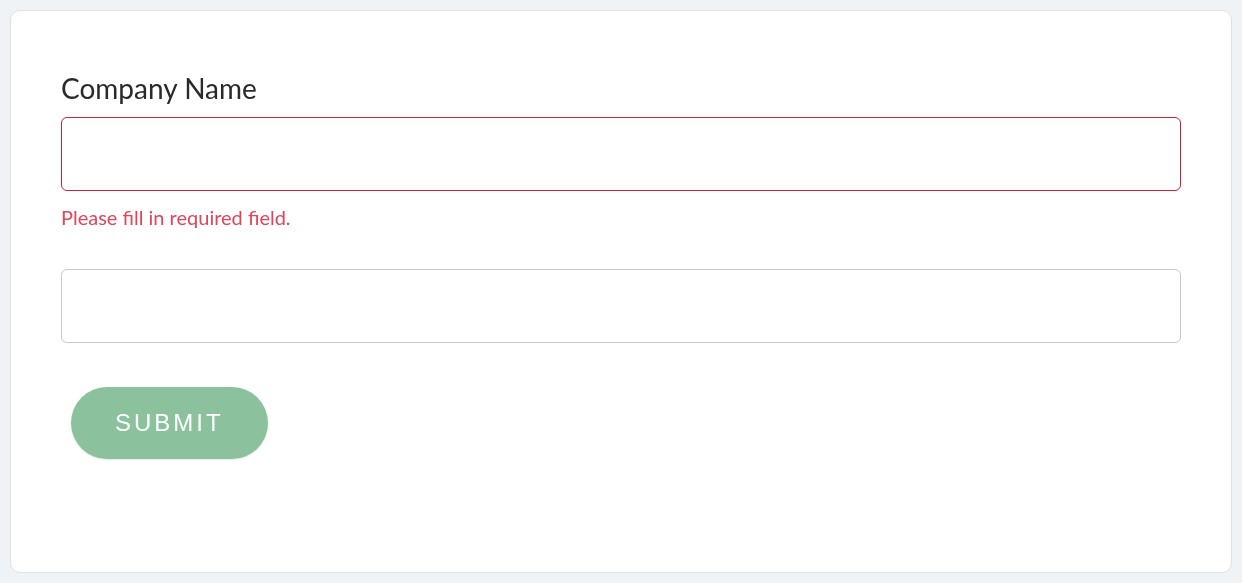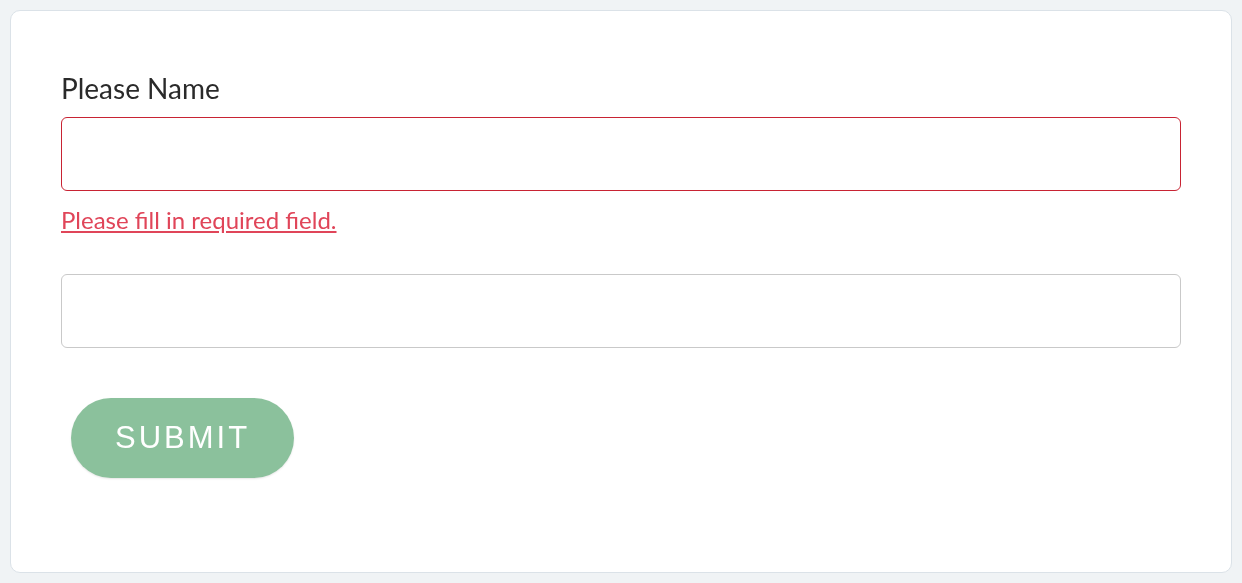--- a/index.html
+++ b/index.html
@@ -41,47 +41,46 @@
       background: #fff;
     }
     .form-input.error {
       border: 1px solid #c82333;
     }
     .form-input.normal {
       border: 1px solid #c9c9c9;
     }
     .error-message {
       color: #e04559;
-      font-size: 24px;
+      font-size: 20px;
       margin-top: 14px;
-      text-decoration: underline;
     }
     .submit-button {
       display: inline-block;
       background-color: #8bc19c;
       color: #ffffff;
-      font-size: 31px;
+      font-size: 24px;
       font-weight: 400;
       letter-spacing: 3px;
       border: none;
       border-radius: 40px;
       padding: 22px 44px;
       cursor: pointer;
       box-shadow: 0 1px 2px rgba(0,0,0,0.1);
-      margin-top: 10px;
+      margin-top: 4px;
       margin-left: 10px;
     }
   </style>
 </head>
 <body>
 
 <div class="card">
 
   <div class="form-group">
-    <label class="form-label">Please Name</label>
+    <label class="form-label">Company Name</label>
     <input type="text" class="form-input error" value="" style="">
     <div class="error-message">Please fill in required field.</div>
   </div>
 
   <div class="form-group">
     <input type="text" class="form-input normal" value="" style="">
   </div>
 
   <button class="submit-button">SUBMIT</button>
 

